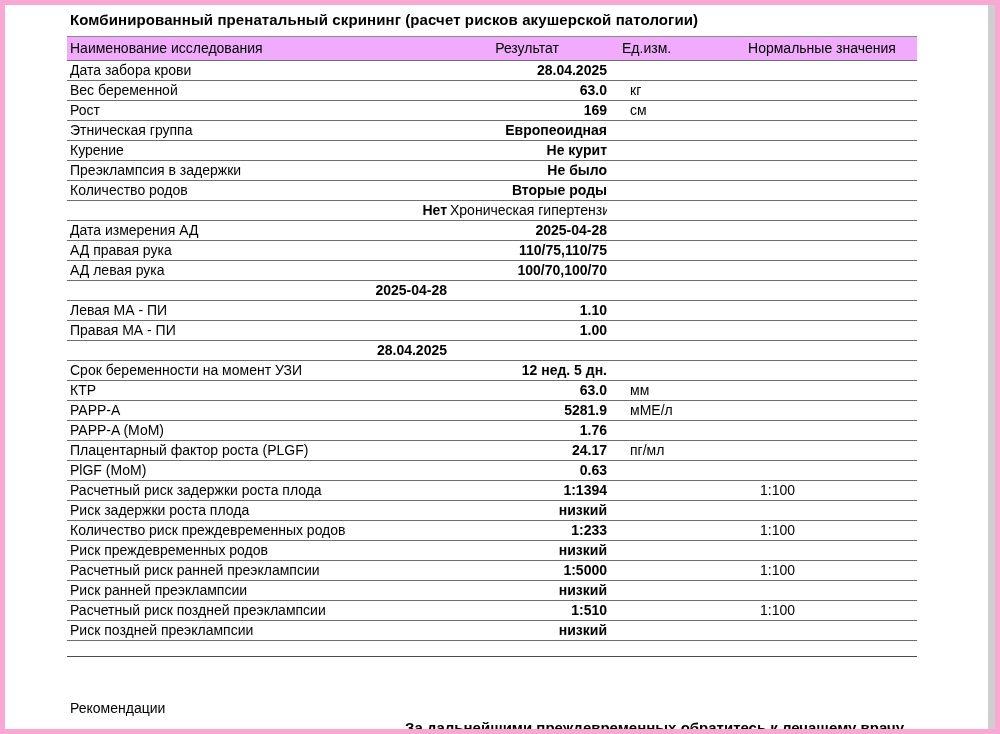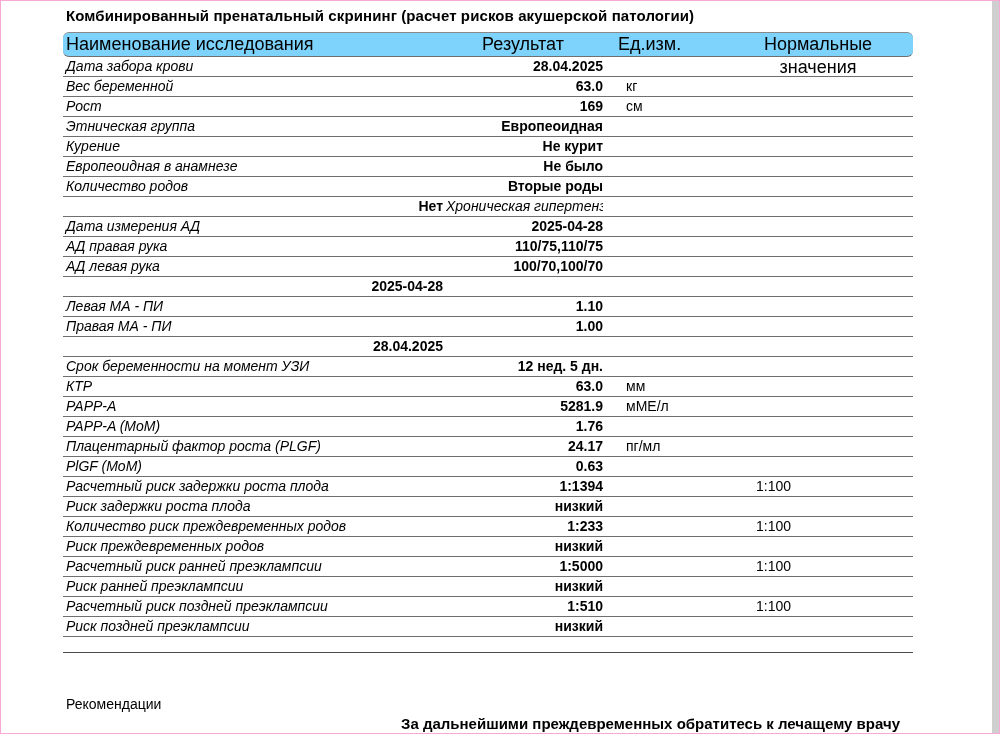--- a/index.html
+++ b/index.html
@@ -8,21 +8,21 @@
     background: #ffffff;
     font-family: "Liberation Sans", "DejaVu Sans", sans-serif;
     color: #000;
   }
   .page {
     position: relative;
     width: 1000px;
     height: 734px;
     background: #ffffff;
     box-sizing: border-box;
-    border: 1px solid #f9a8d4;
+    border: 5px solid #f9a8d4;
     overflow: hidden;
   }
   .scrollbar-track {
     position: absolute;
     top: 0;
     right: 0;
     width: 7px;
     height: 100%;
     background: #cfcfcf;
   }
@@ -37,43 +37,42 @@
     font-size: 15px;
     padding: 6px 0 8px 3px;
     letter-spacing: 0.1px;
   }
   .table {
     width: 100%;
   }
   .header-row {
     display: grid;
     grid-template-columns: 380px 160px 120px 190px;
-    background: #7dd3fc;
+    background: #f0abfc;
     border-top: 1px solid #8a8a8a;
     border-bottom: 1px solid #6f6f6f;
     height: 23px;
     line-height: 23px;
-    font-size: 18px;
-    border-radius: 6px;
+    font-size: 14px;
   }
   .header-row .h-name   { padding-left: 3px; }
   .header-row .h-result { text-align: center; }
   .header-row .h-units  { padding-left: 15px; }
   .header-row .h-normal { text-align: center; }
   .row {
     display: grid;
     grid-template-columns: 380px 160px 120px 190px;
     border-bottom: 1px solid #6f6f6f;
     height: 19px;
     line-height: 19px;
     font-size: 14px;
     white-space: nowrap;
   }
   .cell { overflow: hidden; }
-  .cell.name   { padding-left: 3px; font-style: italic; }
+  .cell.name   { padding-left: 3px; }
   .cell.result { text-align: right; font-weight: bold; }
   .cell.units  { padding-left: 23px; }
   .cell.normal { padding-left: 33px; }
   .footer-line {
     border-top: 1px solid #4a4a4a;
     margin-top: 15px;
   }
   .recommendations {
     position: relative;
     padding-top: 4px;
@@ -144,21 +143,21 @@
   </div>
 
   <div class="row">
     <div class="cell name">Курение</div>
     <div class="cell result">Не курит</div>
     <div class="cell units"></div>
     <div class="cell normal"></div>
   </div>
 
   <div class="row">
-    <div class="cell name">Европеоидная в анамнезе</div>
+    <div class="cell name">Преэклампсия в задержки</div>
     <div class="cell result">Не было</div>
     <div class="cell units"></div>
     <div class="cell normal"></div>
   </div>
 
   <div class="row">
     <div class="cell name">Количество родов</div>
     <div class="cell result">Вторые роды</div>
     <div class="cell units"></div>
     <div class="cell normal"></div>

